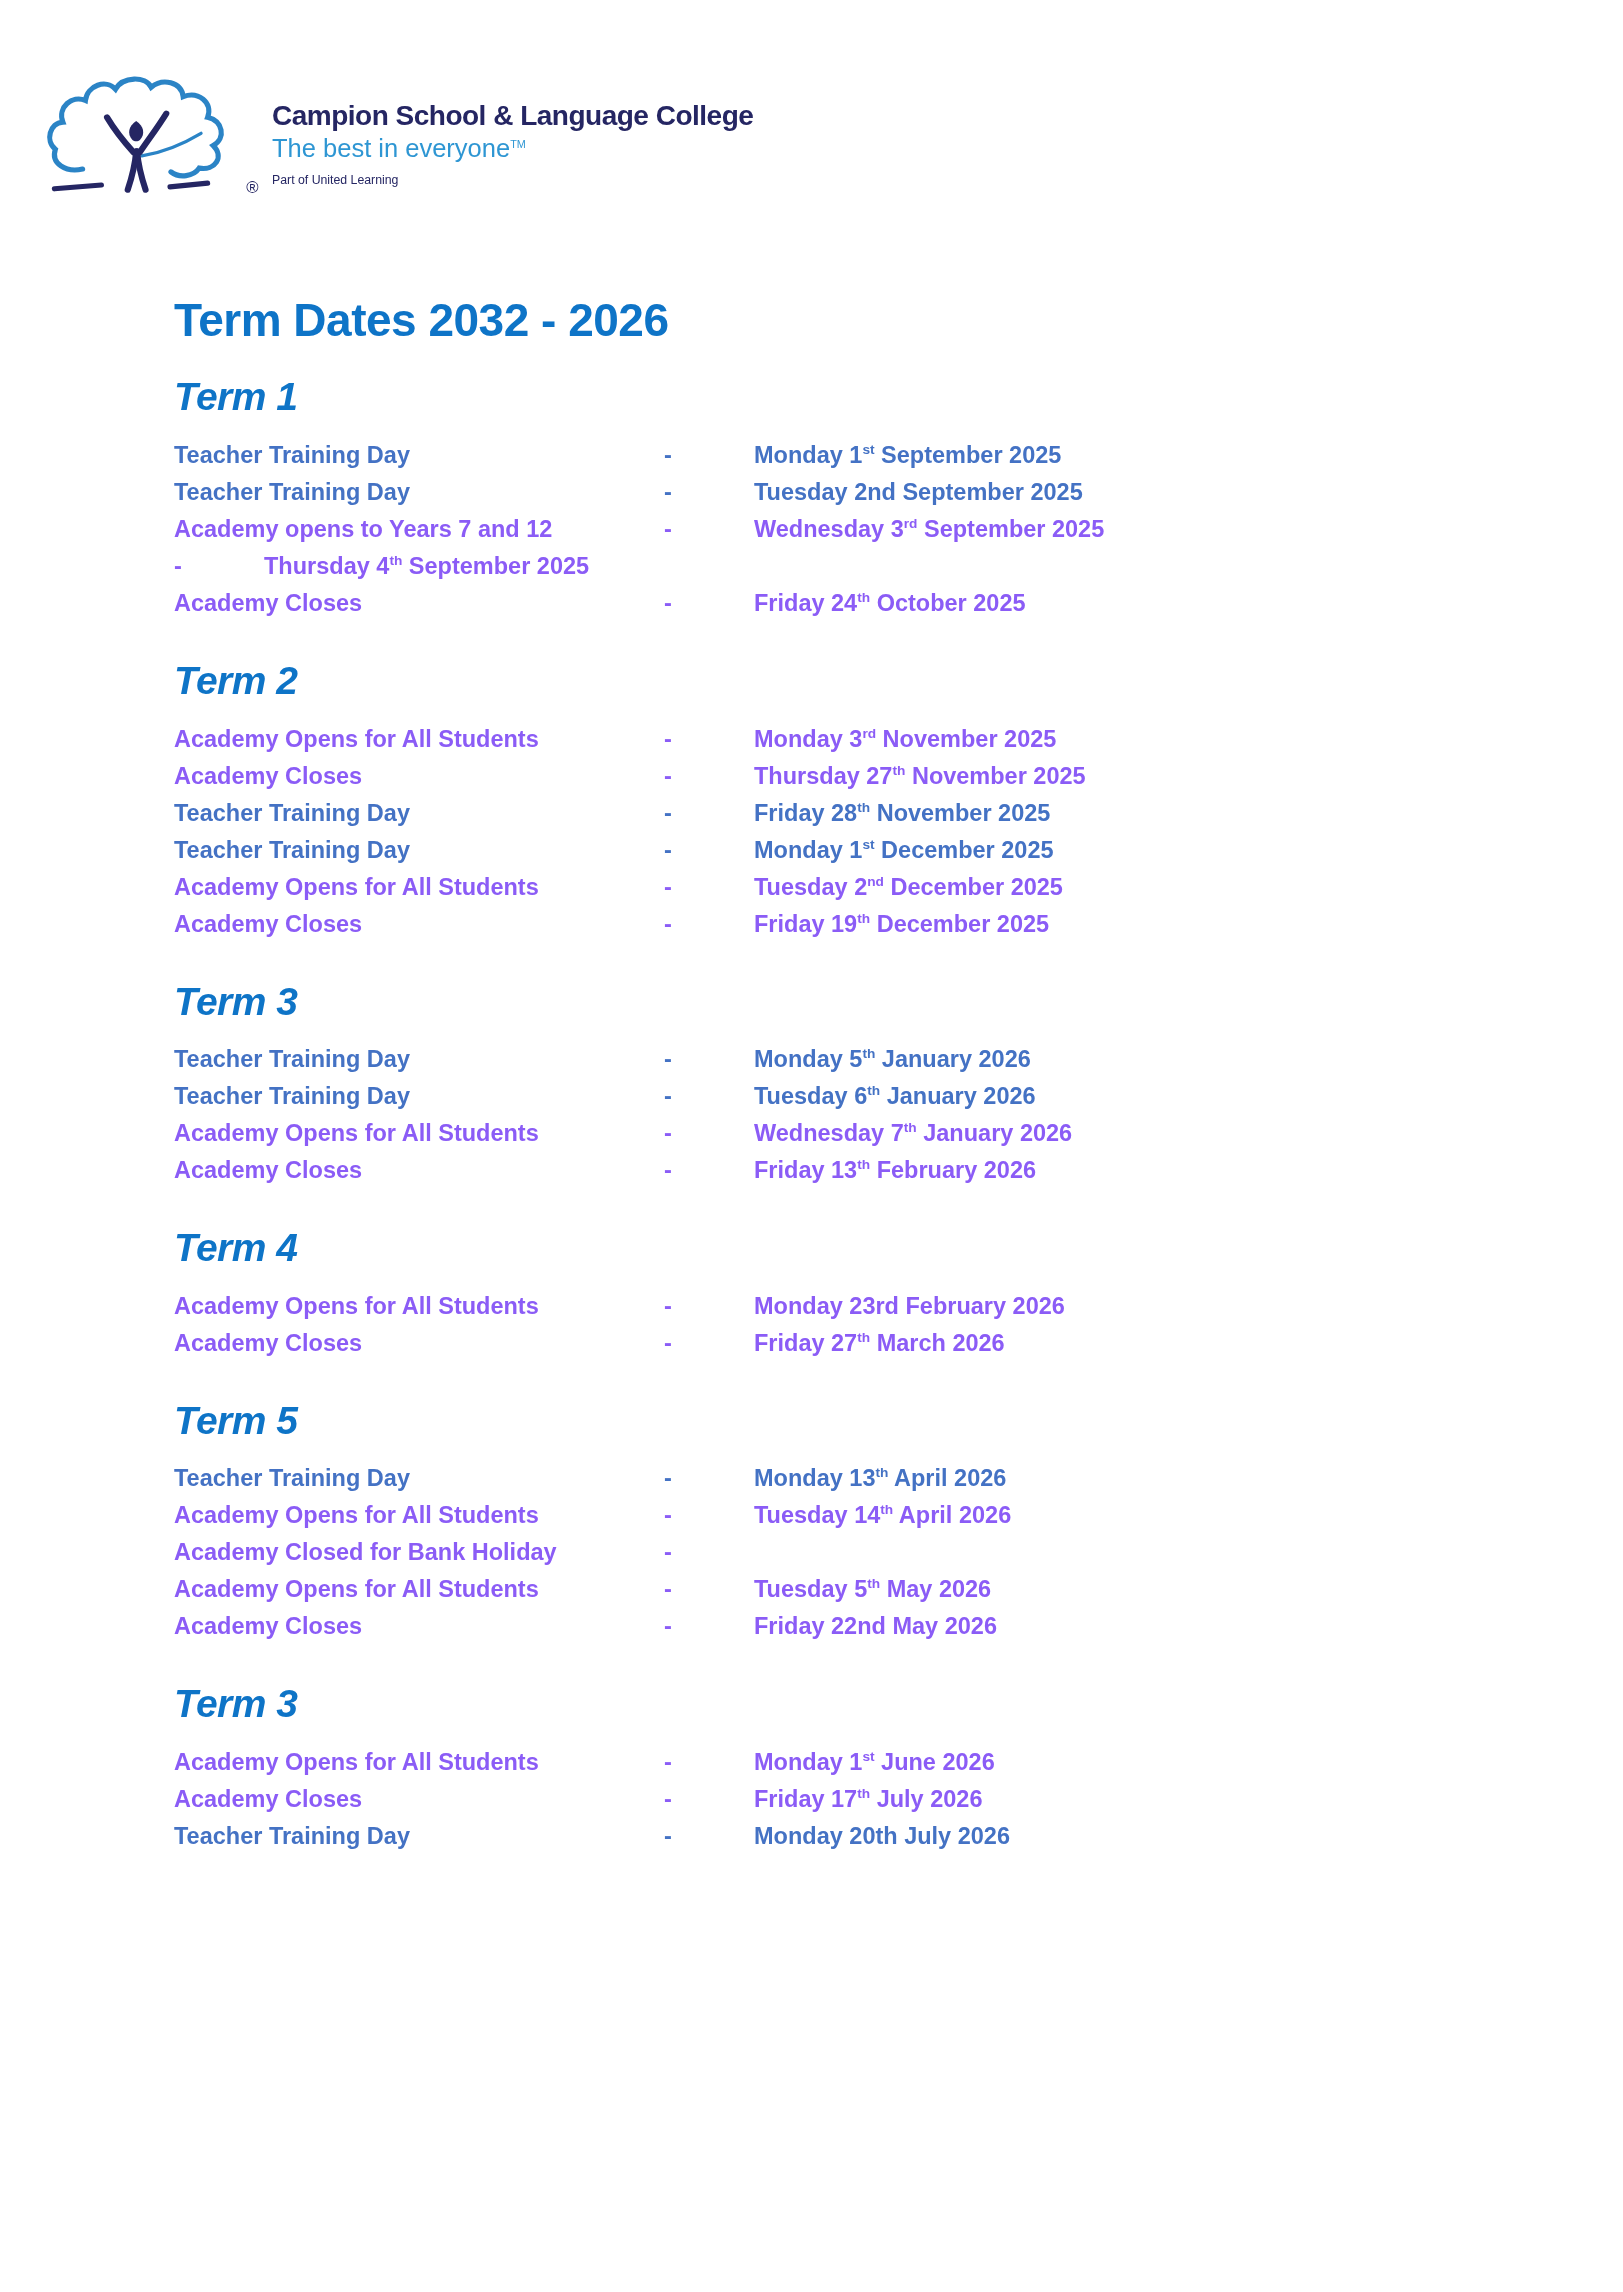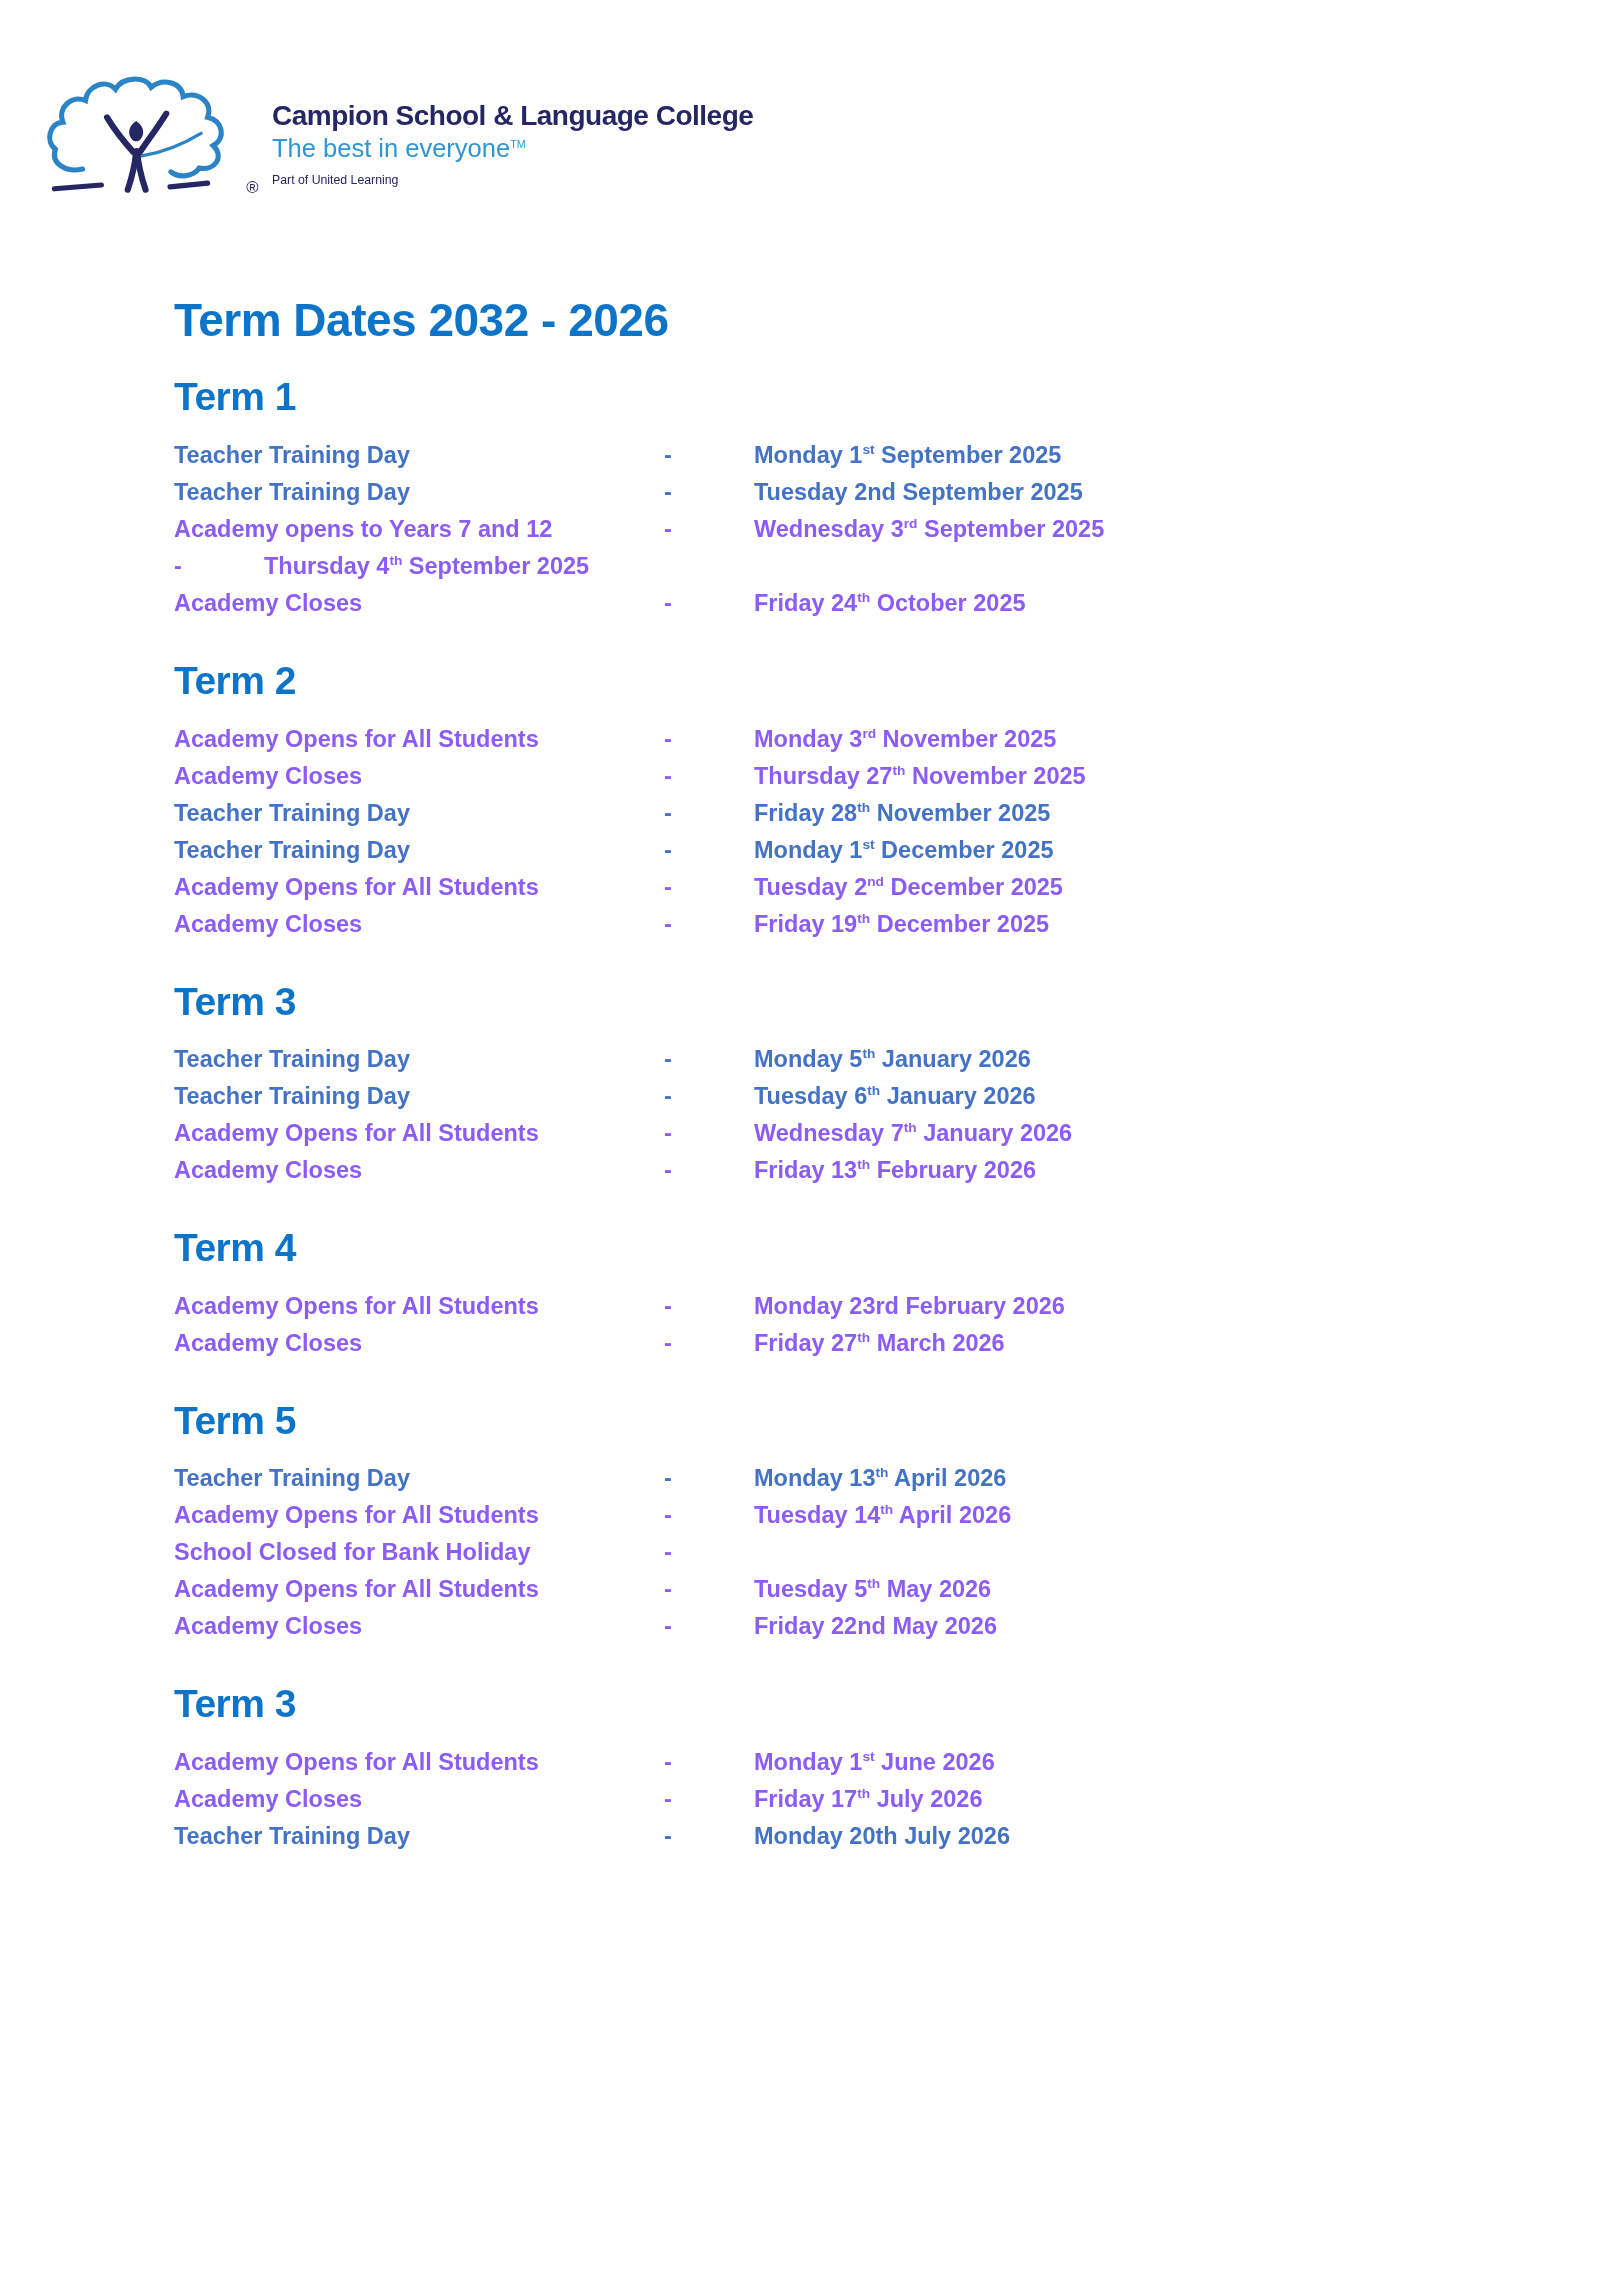--- a/index.html
+++ b/index.html
@@ -28,21 +28,21 @@
   
   .content { position:absolute; left:174px; top:294px; width:1274px; }
   h1.page-title {
     font-size:46px; font-weight:bold; color:#0E74C7;
     line-height:53px; letter-spacing:-0.5px;
   }
   section.term-section { margin-top:36px; }
   section.term-section:first-of-type { margin-top:27.4px; }
   h2.term-heading {
     font-size:39px; font-weight:bold; color:#0E74C7;
-    line-height:45px; letter-spacing:-0.5px;
+    line-height:45px; letter-spacing:-0.5px;font-style:italic;
   }
   .term-rows { margin-top:17.6px; }
   .term-row { display:flex; font-size:23.5px; font-weight:bold; line-height:37px; }
   .row-label { width:490px; flex:0 0 auto; }
   .row-dash  { width:90px;  flex:0 0 auto; }
   .row-date  { flex:1 1 auto; }
   .row-date sup { font-size:13.7px; line-height:0; }
   .row-black { color:#8b5cf6; }
   .row-blue  { color:#4472C4; }
 </style>
@@ -202,21 +202,21 @@
             <span class="row-label">Teacher Training Day</span>
             <span class="row-dash">-</span>
             <span class="row-date">Monday 13<sup>th</sup> April 2026</span>
           </div>
           <div class="term-row row-black">
             <span class="row-label">Academy Opens for All Students</span>
             <span class="row-dash">-</span>
             <span class="row-date">Tuesday 14<sup>th</sup> April 2026</span>
           </div>
           <div class="term-row row-black">
-            <span class="row-label">School Closed for Bank Holiday</span>
+            <span class="row-label">Academy Closed for Bank Holiday</span>
             <span class="row-dash">-</span>
           </div>
           <div class="term-row row-black">
             <span class="row-label">Academy Opens for All Students</span>
             <span class="row-dash">-</span>
             <span class="row-date">Tuesday 5<sup>th</sup> May 2026</span>
           </div>
           <div class="term-row row-black">
             <span class="row-label">Academy Closes</span>
             <span class="row-dash">-</span>

